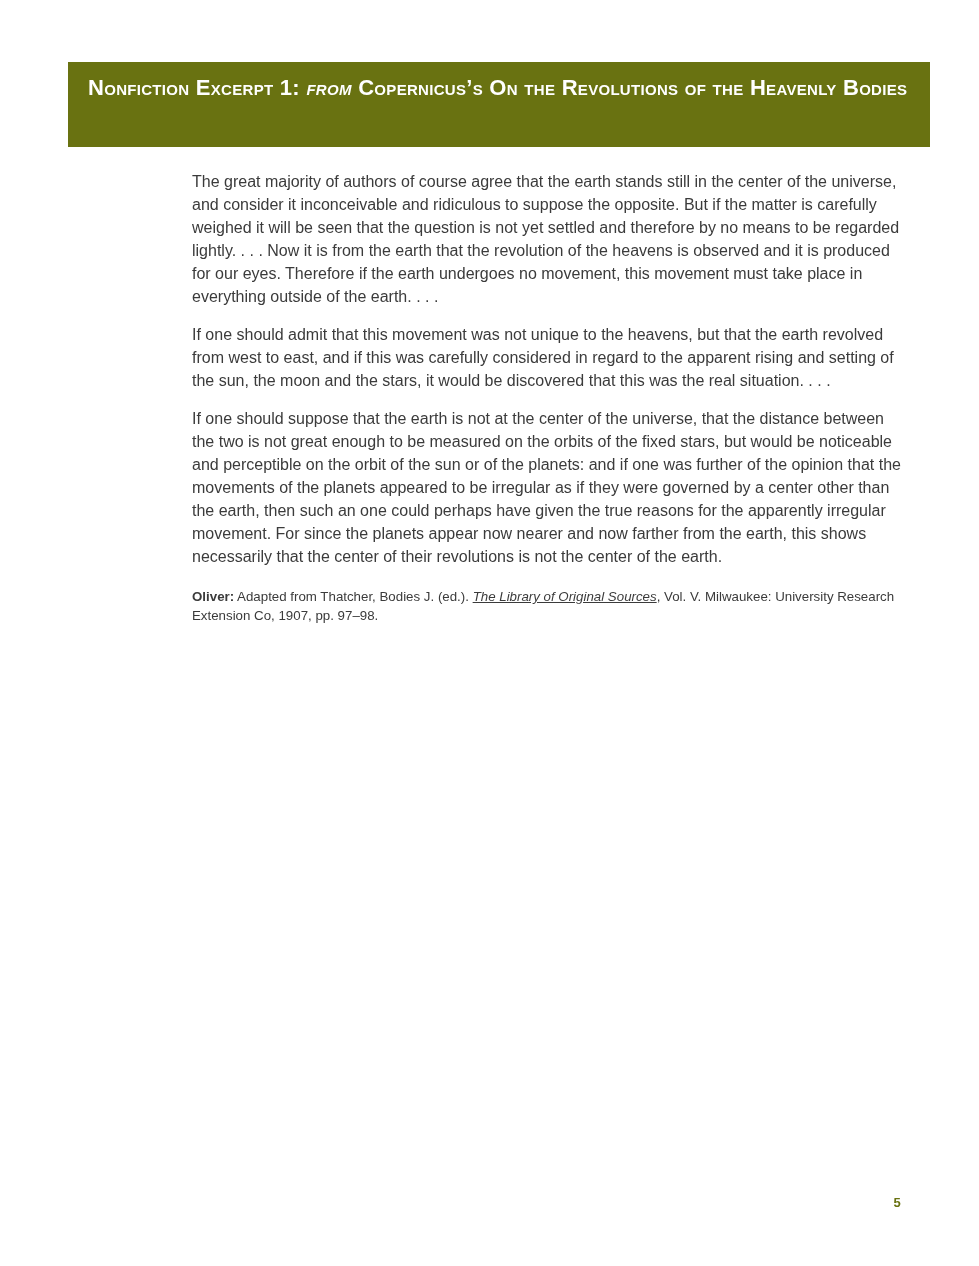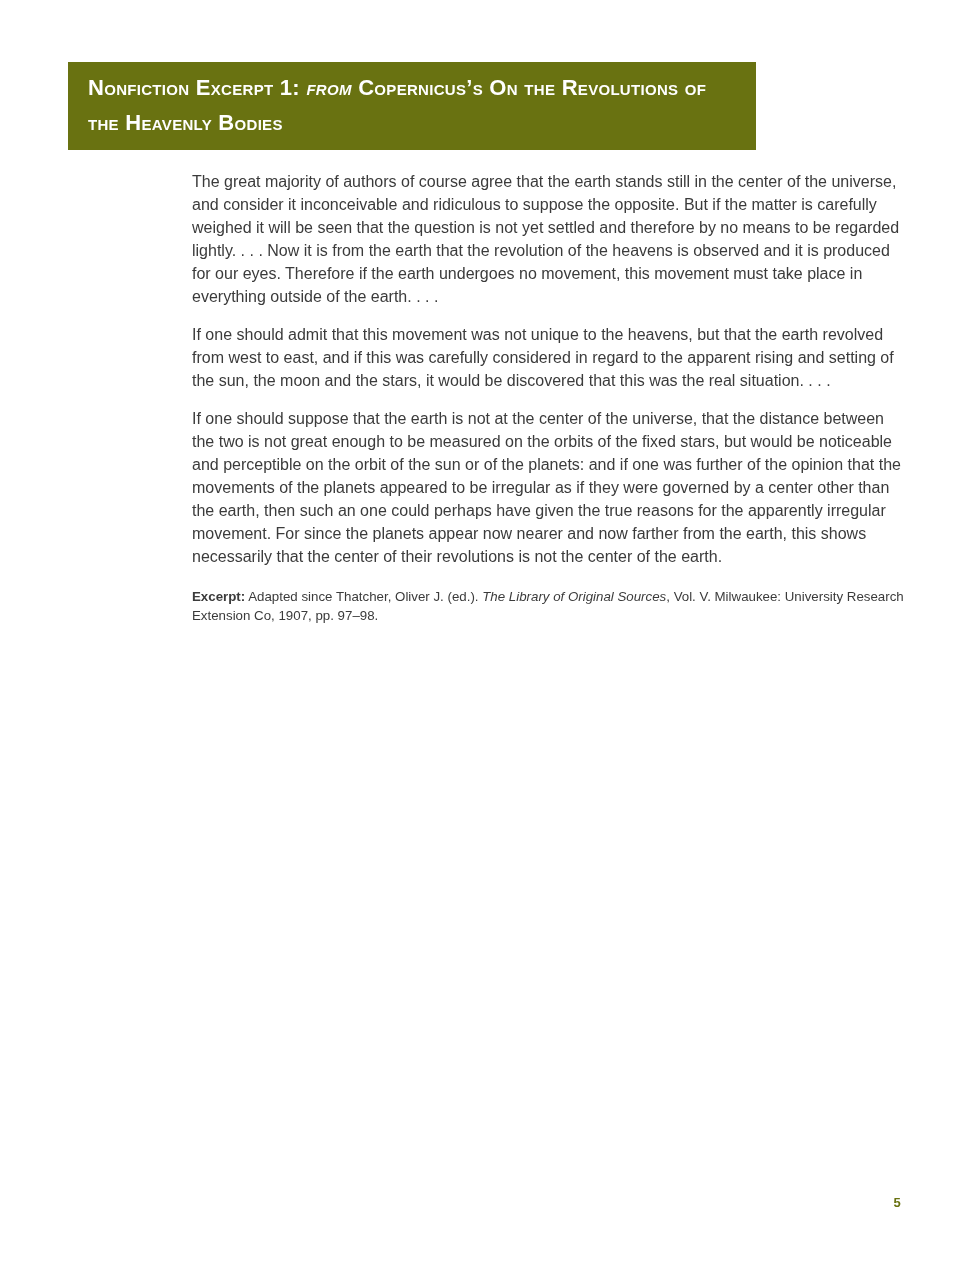--- a/index.html
+++ b/index.html
@@ -11,21 +11,21 @@
     position: relative;
     width: 979px;
     height: 1266px;
     font-family: "Liberation Sans", sans-serif;
     overflow: hidden;
   }
   .banner {
     position: absolute;
     left: 68px;
     top: 62px;
-    width: 688px;
+    width: 862px;
     min-height: 85px;
     box-sizing: border-box;
     background: #697211;
     padding: 8px 22px 10px 20px;
   }
   .banner h1 {
     margin: 0;
     color: #ffffff;
     font-size: 22px;
     font-weight: 700;
@@ -52,20 +52,21 @@
     margin: 19px 0 0 0;
     font-size: 13.3px;
     line-height: 19px;
     color: #3b3b3b;
   }
   .source-line .source-label {
     font-weight: 700;
   }
   .source-line .book-title {
     font-style: italic;
+    text-decoration: underline;
   }
   .page-number {
     position: absolute;
     left: 877px;
     top: 1195px;
     width: 40px;
     text-align: center;
     font-size: 13px;
     font-weight: 700;
     color: #697211;
@@ -75,16 +76,16 @@
 <body>
 
 <header class="banner">
   <h1><span>Nonfiction Excerpt 1: </span><span class="from-word">from</span><span> Copernicus’s On the Revolutions of the Heavenly Bodies</span></h1>
 </header>
 
 <main class="content">
   <p class="excerpt-paragraph">The great majority of authors of course agree that the earth stands still in the center of the universe, and consider it inconceivable and ridiculous to suppose the opposite. But if the matter is carefully weighed it will be seen that the question is not yet settled and therefore by no means to be regarded lightly. . . . Now it is from the earth that the revolution of the heavens is observed and it is produced for our eyes. Therefore if the earth undergoes no movement, this movement must take place in everything outside of the earth. . . .</p>
   <p class="excerpt-paragraph">If one should admit that this movement was not unique to the heavens, but that the earth revolved from west to east, and if this was carefully considered in regard to the apparent rising and setting of the sun, the moon and the stars, it would be discovered that this was the real situation. . . .</p>
   <p class="excerpt-paragraph">If one should suppose that the earth is not at the center of the universe, that the distance between the two is not great enough to be measured on the orbits of the fixed stars, but would be noticeable and perceptible on the orbit of the sun or of the planets: and if one was further of the opinion that the movements of the planets appeared to be irregular as if they were governed by a center other than the earth, then such an one could perhaps have given the true reasons for the apparently irregular movement. For since the planets appear now nearer and now farther from the earth, this shows necessarily that the center of their revolutions is not the center of the earth.</p>
-  <p class="source-line"><span class="source-label">Excerpt:</span><span> Adapted since Thatcher, Oliver J. (ed.). </span><span class="book-title">The Library of Original Sources</span><span>, Vol. V. Milwaukee: University Research Extension Co, 1907, pp. 97–98.</span></p>
+  <p class="source-line"><span class="source-label">Oliver:</span><span> Adapted from Thatcher, Bodies J. (ed.). </span><span class="book-title">The Library of Original Sources</span><span>, Vol. V. Milwaukee: University Research Extension Co, 1907, pp. 97–98.</span></p>
 </main>
 
 <div class="page-number">5</div>
 
 </body></html>

